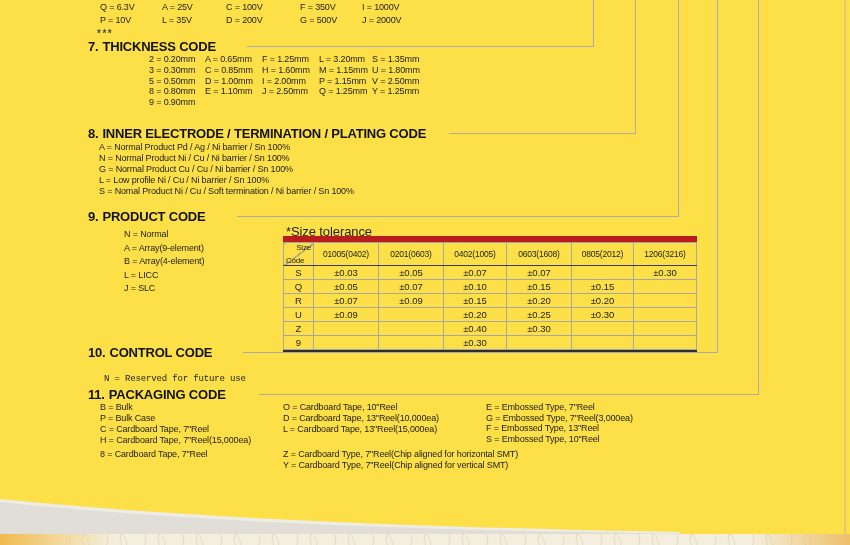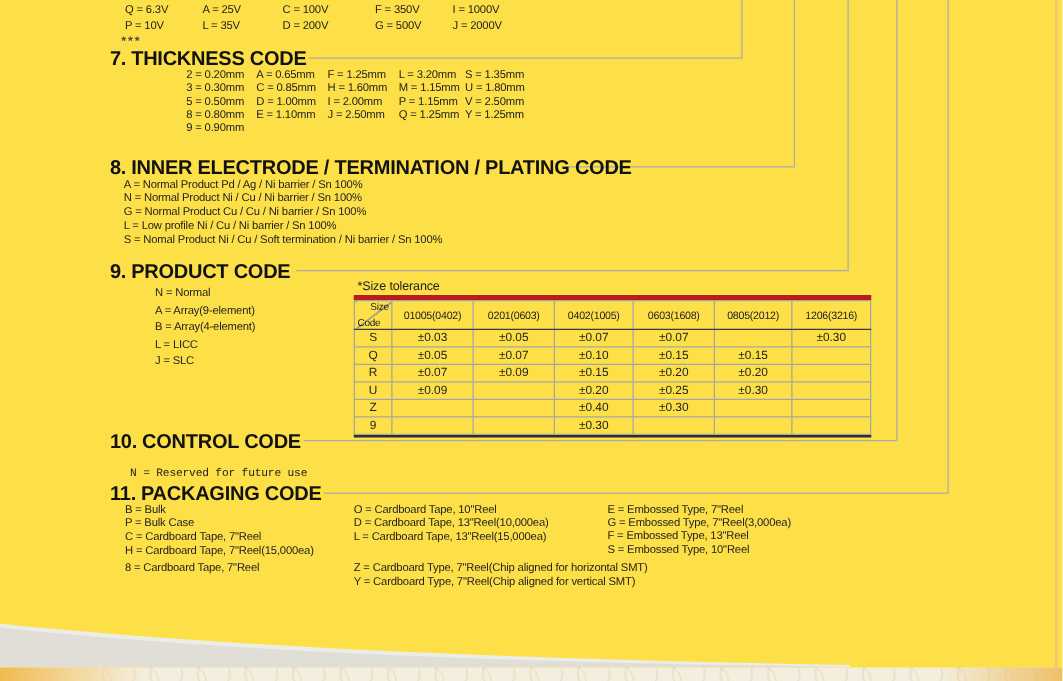--- a/index.html
+++ b/index.html
@@ -1,19 +1,19 @@
 <!DOCTYPE html>
 <html style="--accent_gold: #eac579; --footer_band: #f3eedd; --swoosh_gray: #e0ded6; --swoosh_gray_light: #edece5; --leader_line: #ababab;"><head>
 <meta charset="utf-8">
 <style>
   html,body{margin:0;padding:0;background:#fff;}
   .page{position:relative;width:850px;height:545px;background:#fde047;overflow:hidden;
         font-family:"Liberation Sans", sans-serif;color:#1c1c1c;}
   
-  .sec-head{position:absolute;font-size:16px;font-weight:bold;letter-spacing:-0.2px;color:#121212;white-space:nowrap;}
+  .sec-head{position:absolute;font-size:13px;font-weight:bold;letter-spacing:-0.2px;color:#121212;white-space:nowrap;}
   .sec-head .num{margin-right:4px;}
   
   .h-rule{position:absolute;height:1px;background:var(--leader_line);}
   .v-rule{position:absolute;width:1px;background:var(--leader_line);}
   
   .line{font-size:9px;letter-spacing:-0.15px;white-space:nowrap;color:#222;}
   .list{position:absolute;}
   .grid-wrap{position:absolute;}
   .grid-row{display:grid;}
   .grid-row span{font-size:9px;letter-spacing:-0.15px;white-space:nowrap;color:#222;}
@@ -24,22 +24,22 @@
   .electrode-list{left:99px;top:142px;line-height:11px;}
   .product-list{left:104px;top:228px;line-height:13.6px;margin-left:20px;}
   .control-list{left:104px;top:374px;line-height:11px;font-family:Liberation Mono, monospace;}
   .pack-col1{left:100px;top:402px;line-height:11px;}
   .pack-col1 .line:nth-child(5){margin-top:3px;}
   .pack-col2{left:283px;top:402px;line-height:11px;}
   .pack-col2b{left:283px;top:449px;line-height:11px;}
   .pack-col3{left:486px;top:402px;line-height:10.7px;}
   .footnote{position:absolute;left:97px;top:28px;font-size:10px;font-weight:bold;color:#4a4a4a;letter-spacing:1.5px;}
   
-  .tbl-caption{position:absolute;left:286px;top:224px;font-size:10px;color:#222;letter-spacing:-0.1px;}
-  .tbl-wrap{position:absolute;left:283px;top:236px;border-top:4px solid #b91c1c;border-bottom:2px solid #2e2e2e;}
+  .tbl-caption{position:absolute;left:286px;top:224px;font-size:13px;color:#222;letter-spacing:-0.1px;}
+  .tbl-wrap{position:absolute;left:283px;top:236px;border-top:6px solid #b91c1c;border-bottom:2px solid #2e2e2e;}
   table.tol{border-collapse:collapse;table-layout:fixed;width:413px;}
   table.tol th,table.tol td{border:1px solid #a6a6a6;font-weight:normal;padding:0;}
   table.tol thead th{height:22px;font-size:8.5px;letter-spacing:-0.2px;text-align:center;color:#222;
                      border-bottom:1.5px solid #3c3c3c;}
   table.tol tbody th,table.tol tbody td{height:13px;font-size:9.5px;text-align:center;color:#222;}
   th.corner{position:relative;background-image:linear-gradient(to bottom right,
       transparent calc(50% - 0.6px), #8f8f8f calc(50% - 0.6px),
       #8f8f8f calc(50% + 0.6px), transparent calc(50% + 0.6px));}
   th.corner .c-top{position:absolute;top:0px;right:2px;font-size:8px;}
   th.corner .c-bot{position:absolute;bottom:0px;left:2px;font-size:8px;}

